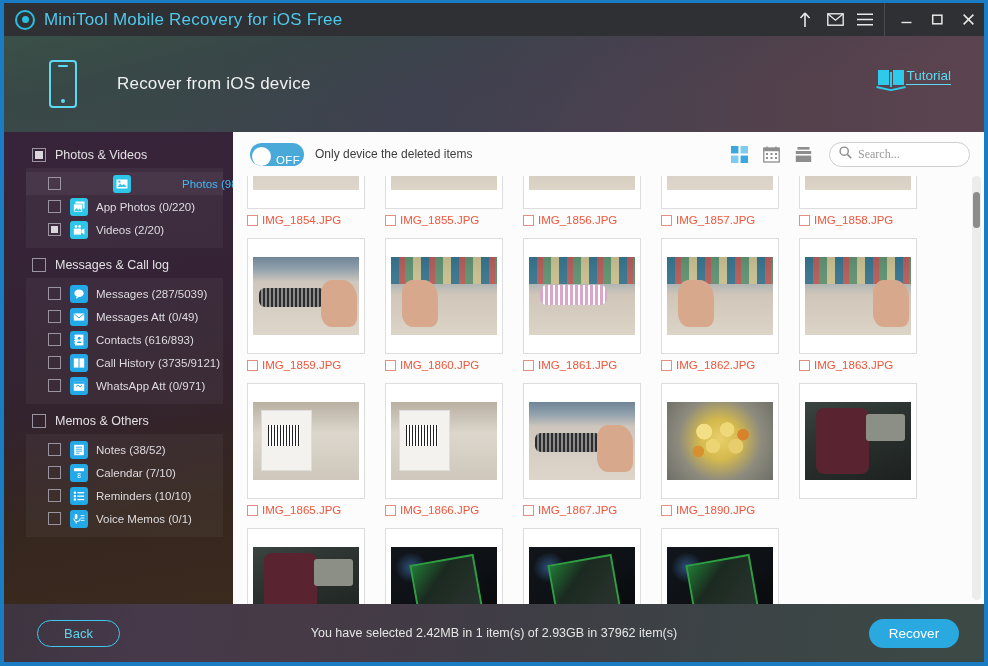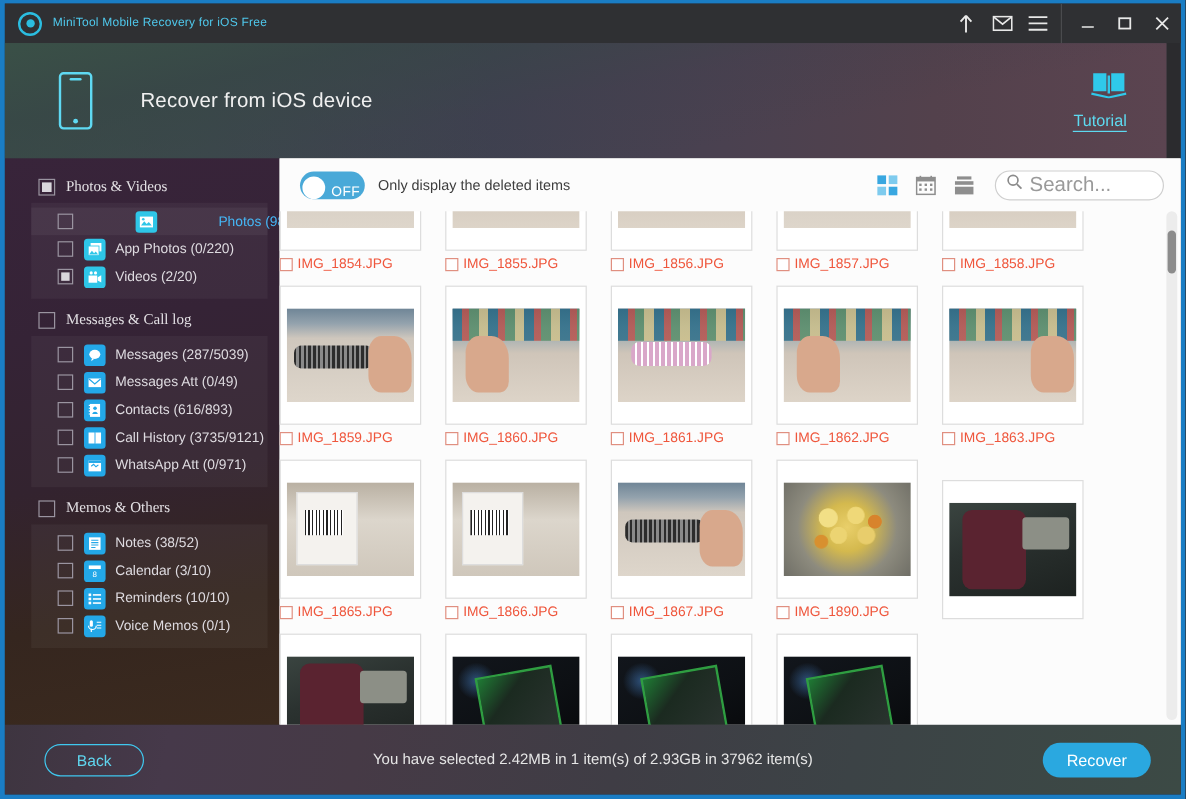--- a/index.html
+++ b/index.html
@@ -31,38 +31,38 @@
     border: 2px solid #2bbde0;
     position: relative;
     flex: none;
   }
   .tb-logo::after {
     content: ""; position: absolute; left: 50%; top: 50%;
     width: 7px; height: 7px; margin: -3.5px 0 0 -3.5px;
     background: #2bbde0; border-radius: 50%;
   }
   .tb-title {
-    color: #4fc8ec; font-size: 10px; letter-spacing: .2px;
+    color: #4fc8ec; font-size: 17px; letter-spacing: .2px;
     white-space: nowrap;
   }
   .tb-right { margin-left: auto; display: flex; align-items: center; height: 100%; }
   .tb-btn {
     width: 30px; height: 33px;
     display: flex; align-items: center; justify-content: center;
     color: #e8e8e8;
   }
   .tb-btn svg { display: block; }
   .tb-sep {
     width: 1px; height: 33px; background: #4a4b4e; margin: 0 6px 0 4px;
   }
   .tb-win { width: 31px; }
 
   
   .header {
-    position: absolute; top: 33px; left: 0; right: 12px;
+    position: absolute; top: 33px; left: 0; right: 0;
     height: 96px;
     background:
       linear-gradient(168deg, rgba(58,80,71,1) 0%, rgba(55,70,70,.75) 22%, rgba(60,62,75,.25) 48%, rgba(70,52,70,0) 70%),
       linear-gradient(90deg, #3b4f48 0%, #3c4a4c 18%, #3f4150 42%, #4a4150 62%, #53414c 80%, #5b4450 100%),
       #44414d;
     display: flex; align-items: center;
   }
   .hdr-phone {
     margin-left: 45px;
     width: 28px; height: 48px;
@@ -78,21 +78,21 @@
     content: ""; position: absolute; bottom: 3px; left: 50%;
     transform: translateX(-50%);
     width: 4px; height: 4px; background: #5fd9f2; border-radius: 50%;
   }
   .hdr-title {
     margin-left: 40px;
     color: #f0f0f0; font-size: 17px; letter-spacing: .2px;
   }
   .hdr-tutorial {
     margin-left: auto; margin-right: 33px;
-    display: flex; flex-direction: column; align-items: flex-end;
+    display: flex; flex-direction: row; align-items: flex-start;
   }
   .hdr-tutorial .book { margin-bottom: 6px; }
   .tut-label {
     color: #5ddaf0; font-size: 13.5px;
     border-bottom: 1px solid #5ddaf0; padding-bottom: 1px;
   }
 
   
   .body {
     position: absolute; top: 129px; left: 0; right: 0; bottom: 58px;
@@ -102,21 +102,20 @@
   .sidebar {
     position: absolute; top: 0; left: 0; bottom: 0; width: 229px;
     background: linear-gradient(170deg, #38243a 0%, #352336 30%, #33232f 55%, #35261f 78%, #3b2a1e 100%);
     padding: 12px 0 0 0;
     overflow: hidden;
   }
   .grp { margin-bottom: 6px; }
   .grp-head {
     display: flex; align-items: center;
     padding: 4px 0 6px 28px;
-    font-family: Liberation Serif, serif;
   }
   .grp-head .lbl {
     color: #e3e0e4; font-size: 12.5px; margin-left: 9px;
   }
   .grp-items {
     background: rgba(255,255,255,.045);
     margin: 0 10px 0 22px;
     padding: 4px 0 7px 0;
   }
   .row {
@@ -179,34 +178,34 @@
   .tb-views { margin-left: auto; display: flex; align-items: center; gap: 14px; }
   .vbtn { width: 18px; height: 18px; display: flex; align-items: center; justify-content: center; }
   .search {
     margin-left: 17px;
     width: 141px; height: 25px; border-radius: 13px;
     border: 1px solid #cfcfcf; background: #fff;
     display: flex; align-items: center; padding: 0 9px;
   }
   .search input {
     border: none; outline: none; background: transparent;
-    font-family: Liberation Sans, sans-serif;
-    font-size: 17px; color: #4a4a4a; margin-left: 6px; width: 100%;
+    font-family: Liberation Serif, serif;
+    font-size: 12px; color: #4a4a4a; margin-left: 6px; width: 100%;
   }
   .search input::placeholder { color: #9a9a9a; }
 
   .gridwrap {
     position: absolute; top: 44px; left: 0; right: 0; bottom: 0;
     overflow: hidden;
     background: #fcfcfc;
   }
   .grid {
     position: absolute; top: -93px; left: 0; right: 14px;
-    padding: 10px 0 0 0;
-    display: flex; flex-wrap: wrap; align-items: flex-end;
+    padding: 10px 0 0 14px;
+    display: flex; flex-wrap: wrap;
   }
   .cell { width: 138px; margin: 0 0 12px 0; }
   .thumbbox {
     width: 118px; height: 116px;
     border: 1px solid #ddd; background: #fff;
     display: flex; align-items: center; justify-content: center;
     overflow: hidden;
   }
   .thumb {
     width: 106px; height: 78px;
@@ -507,21 +506,21 @@
               <span class="lbl">Notes (38/52)</span>
             </div>
             <div class="row">
               <span class="cb"></span>
               <span class="tico ">
                 <svg width="12" height="12" viewBox="0 0 12 12">
                   <rect x="1" y="1.2" width="10" height="3" fill="#fff"></rect>
                   <text x="6" y="10.6" font-size="6.6" text-anchor="middle" fill="#fff" font-family="Liberation Sans, sans-serif">8</text>
                 </svg>
               </span>
-              <span class="lbl">Calendar (3/10)</span>
+              <span class="lbl">Calendar (7/10)</span>
             </div>
             <div class="row">
               <span class="cb"></span>
               <span class="tico ">
                 <svg width="12" height="12" viewBox="0 0 12 12">
                   <g fill="#fff">
                     <rect x="0.8" y="1.6" width="2.2" height="2.2"></rect>
                     <rect x="0.8" y="5" width="2.2" height="2.2"></rect>
                     <rect x="0.8" y="8.4" width="2.2" height="2.2"></rect>
                     <rect x="4.4" y="2.1" width="6.8" height="1.3"></rect>
@@ -548,21 +547,21 @@
         </div>
       </div>
 
     <div class="content">
 
       <div class="toolbar">
         <div class="toggle">
           <div class="knob"></div>
           <span class="tg-txt">OFF</span>
         </div>
-        <span class="toggle-label">Only display the deleted items</span>
+        <span class="toggle-label">Only device the deleted items</span>
 
         <div class="tb-views">
           <div class="vbtn">
             <svg width="17" height="17" viewBox="0 0 17 17">
               <rect x="0" y="0" width="7.4" height="7.4" fill="#39a7e0"></rect>
               <rect x="9.6" y="0" width="7.4" height="7.4" fill="#7ecbee"></rect>
               <rect x="0" y="9.6" width="7.4" height="7.4" fill="#7ecbee"></rect>
               <rect x="9.6" y="9.6" width="7.4" height="7.4" fill="#39a7e0"></rect>
             </svg>
           </div>

